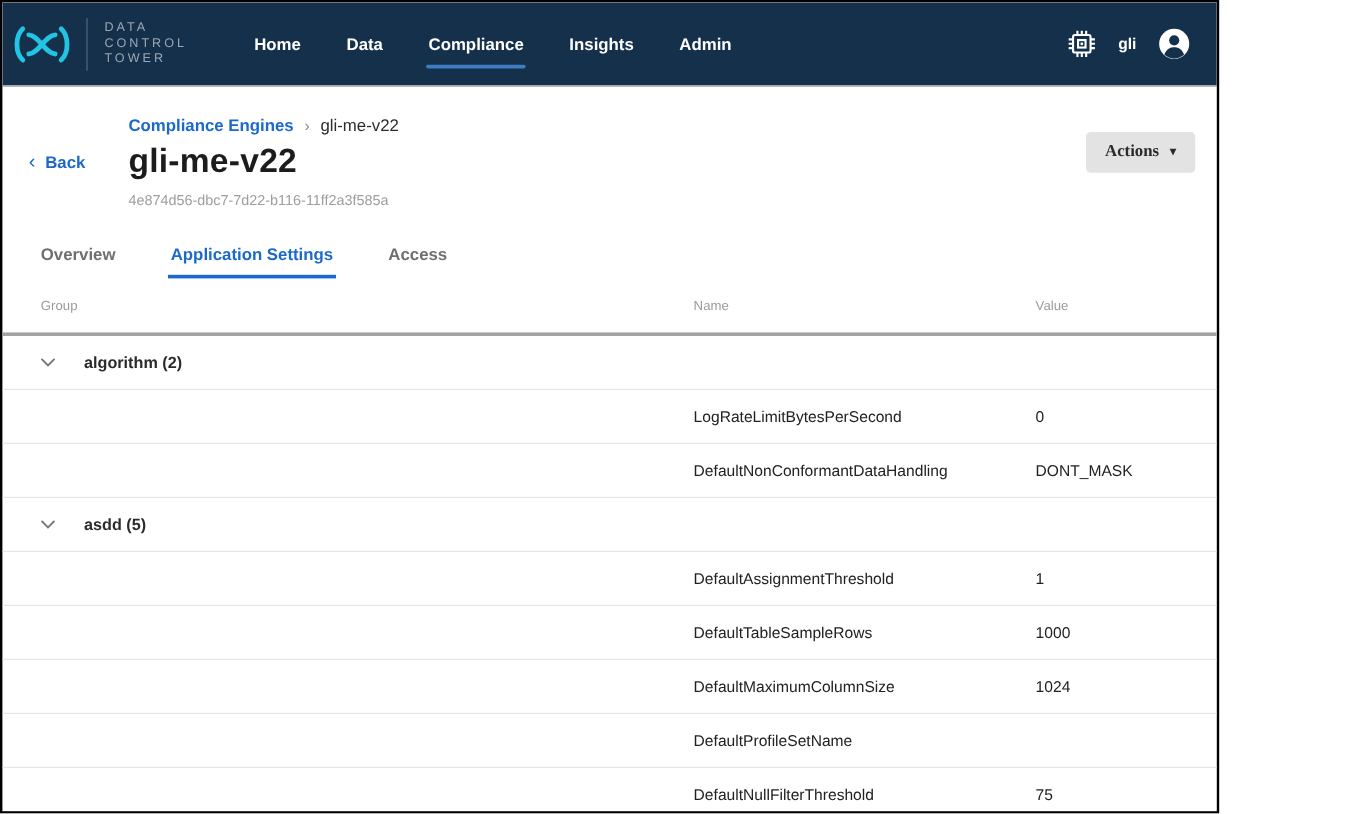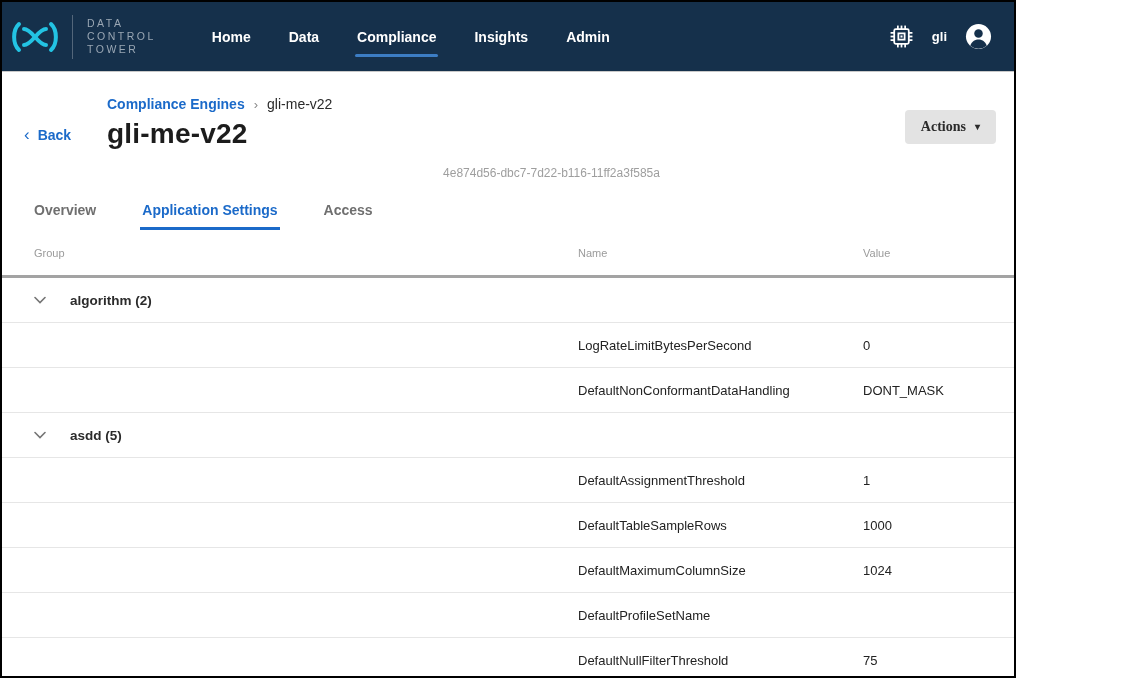--- a/index.html
+++ b/index.html
@@ -49,32 +49,32 @@
     position:absolute; left:22px; top:54px;
     color:#1B6AC9; font-size:14px; font-weight:700; text-decoration:none;
     display:flex; align-items:center; gap:8px; cursor:pointer;
   }
   .back-chevron { font-size:17px; font-weight:400; line-height:1; }
   .breadcrumb { font-size:14px; display:flex; align-items:center; gap:9px; }
   .breadcrumb a { color:#1B6AC9; font-weight:700; text-decoration:none; cursor:pointer; }
   .crumb-sep { color:#8a8a8a; font-size:13px; }
   .crumb-current { color:#2b2b2b; font-weight:400; }
   .page-title { font-size:28px; font-weight:700; color:#1c1c1c; margin-top:6px; letter-spacing:0.2px; }
-  .uuid { font-size:12px; color:#9e9e9e; margin-top:16px;text-align:center; }
+  .uuid { font-size:12px; color:#9e9e9e; margin-top:10px; }
   .actions-btn {
     position:absolute; right:18px; top:38px;
     background:#e3e3e3; border:none; border-radius:4px;
     padding:9px 16px; font-family:Liberation Serif, serif;
     font-size:14px; font-weight:700; color:#2b2b2b;
     display:flex; align-items:center; gap:9px; cursor:pointer;
   }
   .caret { font-size:10px; line-height:1; }
 
   
-  .tabs { display:flex; gap:46px; padding:0 32px; margin-top:22px; }
+  .tabs { display:flex; gap:46px; padding:0 32px; margin-top:30px; }
   .tab {
     font-size:14px; font-weight:700; color:#6f6f6f;
     padding-bottom:12px; cursor:pointer; position:relative;
   }
   .tab.active { color:#1B6AC9; }
   .tab.active::after {
     content:""; position:absolute; left:-2px; right:-2px; bottom:0;
     height:3px; background:#1B6AC9;
   }
 

